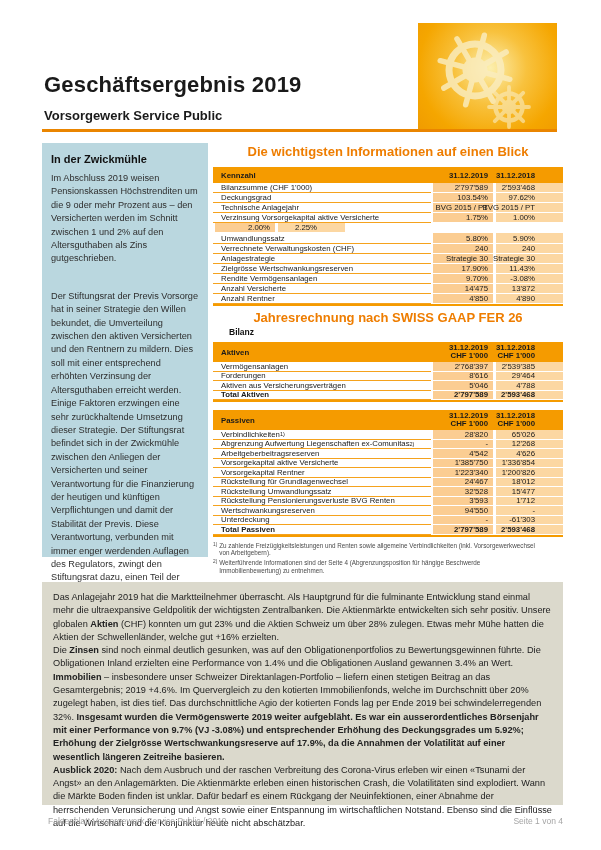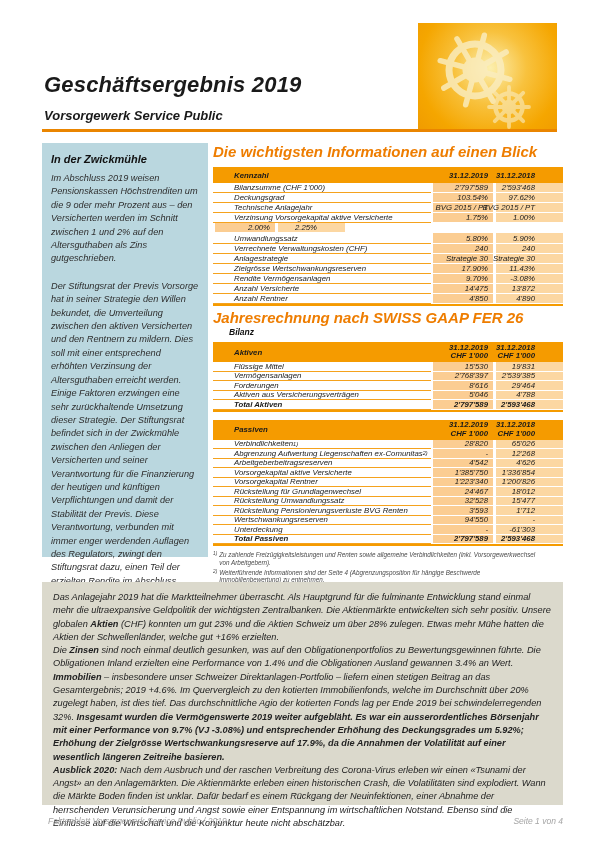--- a/index.html
+++ b/index.html
@@ -9,47 +9,47 @@
     --cell19:#FBCD92;
     --cell18:#FCD7A2;
     --row-line:#F5A21D;
     --sidebar-bg:#BAD7DF;
     --block-bg:#DBD9CC;
     --footer-gray:#A5A5A5;
   }
   *{margin:0;padding:0;box-sizing:border-box;}
   html,body{background:#fff;}
   body{font-family:"Liberation Sans","DejaVu Sans",sans-serif;color:#1a1a1a;}
-  .page{position:relative;width:601px;height:850px;background:#fff;overflow:hidden;font-style:italic;}
+  .page{position:relative;width:601px;height:850px;background:#fff;overflow:hidden;}
 
   
   .title{position:absolute;left:44px;top:72px;font-size:22px;font-weight:700;letter-spacing:.2px;}
   .subtitle{position:absolute;left:44px;top:108px;font-size:13px;font-weight:700;}
   .rule{position:absolute;left:42px;top:129px;width:515px;height:3px;background:var(--orange-line);}
   .logo{position:absolute;left:418px;top:23px;width:139px;height:107px;
         background:radial-gradient(circle at 52% 42%, #FCEFAF 0%, #F8C23E 38%, #F5A600 75%, #F09B00 100%);}
 
   
   .sidebar{position:absolute;left:42px;top:143px;width:166px;height:414px;background:var(--sidebar-bg);padding:8px 9px;}
   .sidebar h3{font-size:11px;font-weight:700;margin:2px 0 7px 0;color:#111;}
   .sidebar p{font-size:9.2px;line-height:13.4px;color:#2e2e2e;}
   .sidebar p + p{margin-top:0;}
-  .sidebar p:first-of-type{margin-bottom:14px;}
+  .sidebar p:first-of-type{margin-bottom:24px;}
 
   
   .main{position:absolute;left:213px;top:143px;width:350px;}
-  .sec-heading{color:var(--heading-orange);font-size:15px;font-weight:700;line-height:11px;}
+  .sec-heading{color:var(--heading-orange);font-size:13px;font-weight:700;line-height:11px;text-align:center;}
   .h-overview{margin:3px 0 10px 0;}
   .h-annual{margin:6px 0 4px 0;}
   .bilanz{font-size:8.5px;font-weight:700;margin:0 0 5px 16px;color:#111;}
 
   .tbl{width:100%;border-bottom:2px solid var(--orange);margin-bottom:0;}
   .thead{display:flex;align-items:center;background:var(--orange);height:16px;font-weight:700;font-size:7.8px;}
   .thead2{height:20px;}
-  .tlabel{flex:1;display:flex;align-items:center;white-space:nowrap;padding-left:21px;font-size:7.8px;}
+  .tlabel{flex:1;display:flex;align-items:center;white-space:nowrap;padding-left:8px;font-size:7.8px;}
   .tval{width:60px;display:flex;align-items:center;justify-content:flex-end;white-space:nowrap;font-size:7.8px;}
   .v19{padding-right:5px;margin-left:2px;}
   .v18{width:67px;margin-left:3px;padding-right:28px;}
   .thead .tlabel{font-weight:700;}
   .thead .tval{background:transparent;}
   .thead2 .tval{flex-direction:column;justify-content:center;align-items:flex-end;line-height:8.6px;}
   .trow{display:flex;align-items:stretch;height:10.1px;}
   .rows-bilanz .trow{height:9.5px;}
   .trow .tlabel{border-bottom:1px solid var(--row-line);}
   .trow .tval{border-bottom:1px solid #fff;}
@@ -195,25 +195,20 @@
           <span>31.12.2019</span>
           <span>CHF 1'000</span>
         </div>
         <div class="tval v18">
           <span>31.12.2018</span>
           <span>CHF 1'000</span>
         </div>
       </div>
       <div class="rows-bilanz">
           <div class="trow">
-            <div class="tlabel">Flüssige Mittel</div>
-            <div class="tval v19">15'530</div>
-            <div class="tval v18">19'831</div>
-          </div>
-          <div class="trow">
             <div class="tlabel">Vermögensanlagen</div>
             <div class="tval v19">2'768'397</div>
             <div class="tval v18">2'539'385</div>
           </div>
           <div class="trow">
             <div class="tlabel">Forderungen</div>
             <div class="tval v19">8'616</div>
             <div class="tval v18">29'464</div>
           </div>
           <div class="trow">

